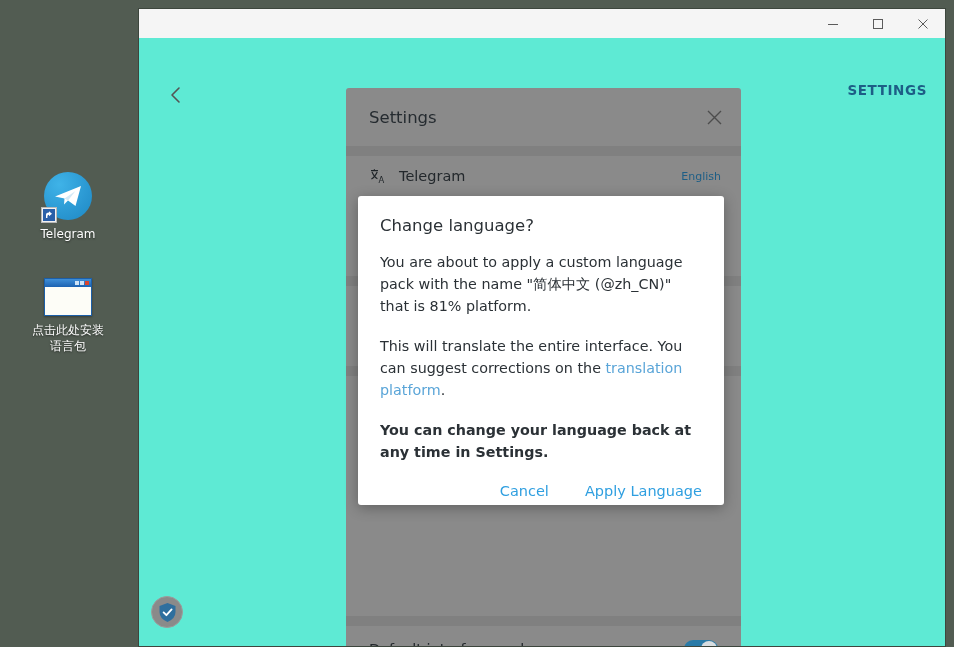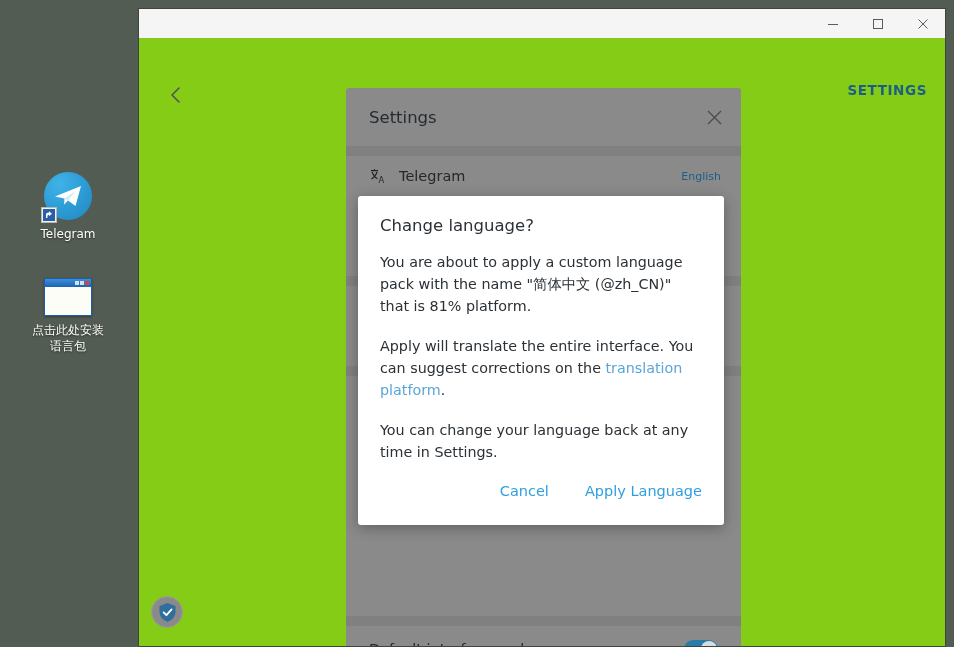--- a/index.html
+++ b/index.html
@@ -81,21 +81,21 @@
   .win-btn {
     width: 45px;
     display: flex; align-items: center; justify-content: center;
     color: #5b5b5b;
   }
   .win-btn svg { display: block; }
 
   #app-body {
     position: relative;
     height: 610px;
-    background: #84cc16;
+    background: #5eead4;
   }
 
   #back-arrow {
     position: absolute; left: 22px; top: 42px;
     width: 30px; height: 30px;
     display: flex; align-items: center; justify-content: center;
     color: #545454;
   }
   #settings-link {
     position: absolute; right: 18px; top: 44px;
@@ -175,34 +175,34 @@
   }
 
   
   #modal-dialog {
     position: absolute;
     left: 358px; top: 196px;
     width: 366px;
     background: #ffffff;
     border-radius: 3px;
     box-shadow: 0 3px 14px rgba(0,0,0,.3);
-    padding: 20px 22px 20px 22px;
+    padding: 20px 22px 0 22px;
     z-index: 40;
   }
   #modal-title {
     font-size: 16.5px; color: #2b3136;
     margin-bottom: 16px;
   }
   #modal-dialog p {
     font-size: 14.3px;
     line-height: 22px;
     color: #2b3136;
     margin-bottom: 18px;
   }
-  #modal-dialog p:last-of-type { margin-bottom: 20px; }
+  #modal-dialog p:last-of-type { margin-bottom: 20px; font-weight: bold; }
   #modal-dialog b { font-weight: normal; }
   .link { color: #5aa5d8; }
   #modal-actions {
     display: flex; justify-content: flex-end;
     align-items: center; gap: 36px;
     padding-bottom: 6px;
   }
   .dlg-btn {
     color: #2f9fe0;
     font-size: 14.5px;
@@ -354,21 +354,21 @@
 
     </div>
   </div>
 </div>
 
 <div id="modal-dialog">
   <div id="modal-title">Change language?</div>
 
   <p><span>You are about to apply a custom language pack with the name "</span><b>简体中文 (@zh_CN)</b><span>" that is </span><b>81</b><span>% platform.</span></p>
 
-  <p><span>Apply will translate the entire interface. You can suggest corrections on the </span><span class="link">translation platform</span><span>.</span></p>
+  <p><span>This will translate the entire interface. You can suggest corrections on the </span><span class="link">translation platform</span><span>.</span></p>
 
   <p>You can change your language back at any time in Settings.</p>
 
   <div id="modal-actions">
     <div class="dlg-btn">Cancel</div>
     <div class="dlg-btn">Apply Language</div>
   </div>
 </div>
 
 </body></html>

